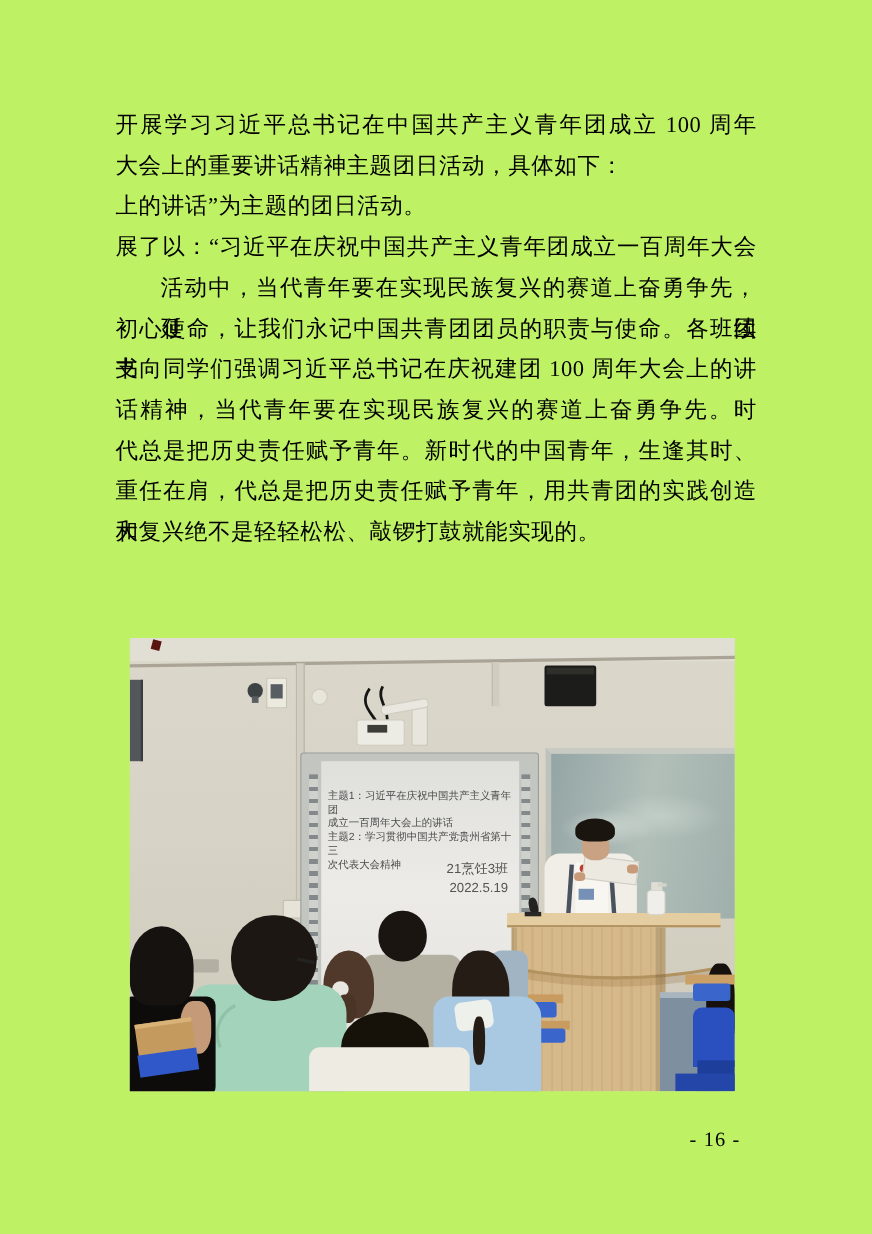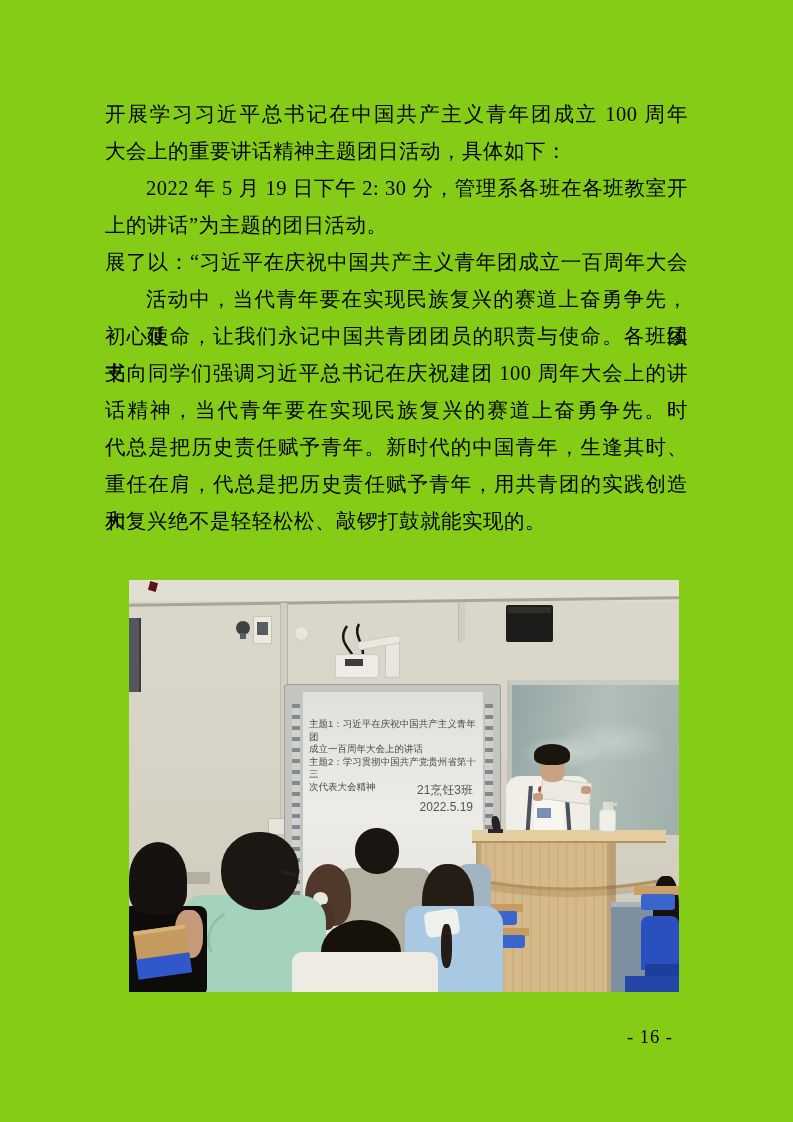--- a/index.html
+++ b/index.html
@@ -1,53 +1,52 @@
 <!DOCTYPE html>
 <html lang="zh"><head>
 <meta charset="utf-8">
 <style>
   html,body{margin:0;padding:0;background:#ffffff;}
   .sheet{
-    position:relative;width:793px;height:1122px;background:#84cc16;overflow:hidden;
+    position:relative;width:793px;height:1122px;background:#bef264;overflow:hidden;
     font-family:"Liberation Serif","DejaVu Serif",serif;color:#000;
   }
   
   .textblock{position:absolute;left:105px;top:96px;width:583px;}
   .ln{
     width:583px;height:37px;line-height:37px;font-size:20.5px;
     text-align:justify;text-align-last:left;white-space:nowrap;
     box-sizing:border-box;letter-spacing:.5px;
   }
   .ln.fill{white-space:normal;text-align-last:justify;}
   .ln.indent{padding-left:41px;}
   .page-number{
     position:absolute;left:500px;top:1024px;width:173px;height:26px;
     text-align:right;font-size:18.5px;letter-spacing:1px;line-height:26px;
   }
   
   .photo{
-    position:absolute;left:129px;top:580px;width:550px;height:412px;overflow:hidden;
+    position:absolute;left:118px;top:580px;width:550px;height:412px;overflow:hidden;
     background:linear-gradient(180deg,#dbd7cb 0%,#d7d3c6 40%,#d2cec0 70%,#cfcabc 100%);
   }
   .photo *{position:absolute;box-sizing:border-box;}
   .slide-text{font-family:"Liberation Sans","DejaVu Sans",sans-serif;}
   .slide-line{position:static;display:block;}
 </style>
 </head>
 <body>
 
 <div class="sheet">
 
   <div class="textblock">
 
       <div class="ln fill">开展学习习近平总书记在中国共产主义青年团成立 100 周年</div>
 
       <div class="ln">大会上的重要讲话精神主题团日活动，具体如下：</div>
 
-      <div class="ln indent fill">2022 年 5 月 19 日下午 2: 30 分，管理系各班在各班教室开</div>
 
       <div class="ln">上的讲话”为主题的团日活动。</div>
 
       <div class="ln fill">展了以：“习近平在庆祝中国共产主义青年团成立一百周年大会</div>
 
       <div class="ln indent fill">活动中，当代青年要在实现民族复兴的赛道上奋勇争先，延续</div>
 
       <div class="ln fill">初心使命，让我们永记中国共青团团员的职责与使命。各班团支</div>
 
       <div class="ln fill">书向同学们强调习近平总书记在庆祝建团 100 周年大会上的讲</div>

